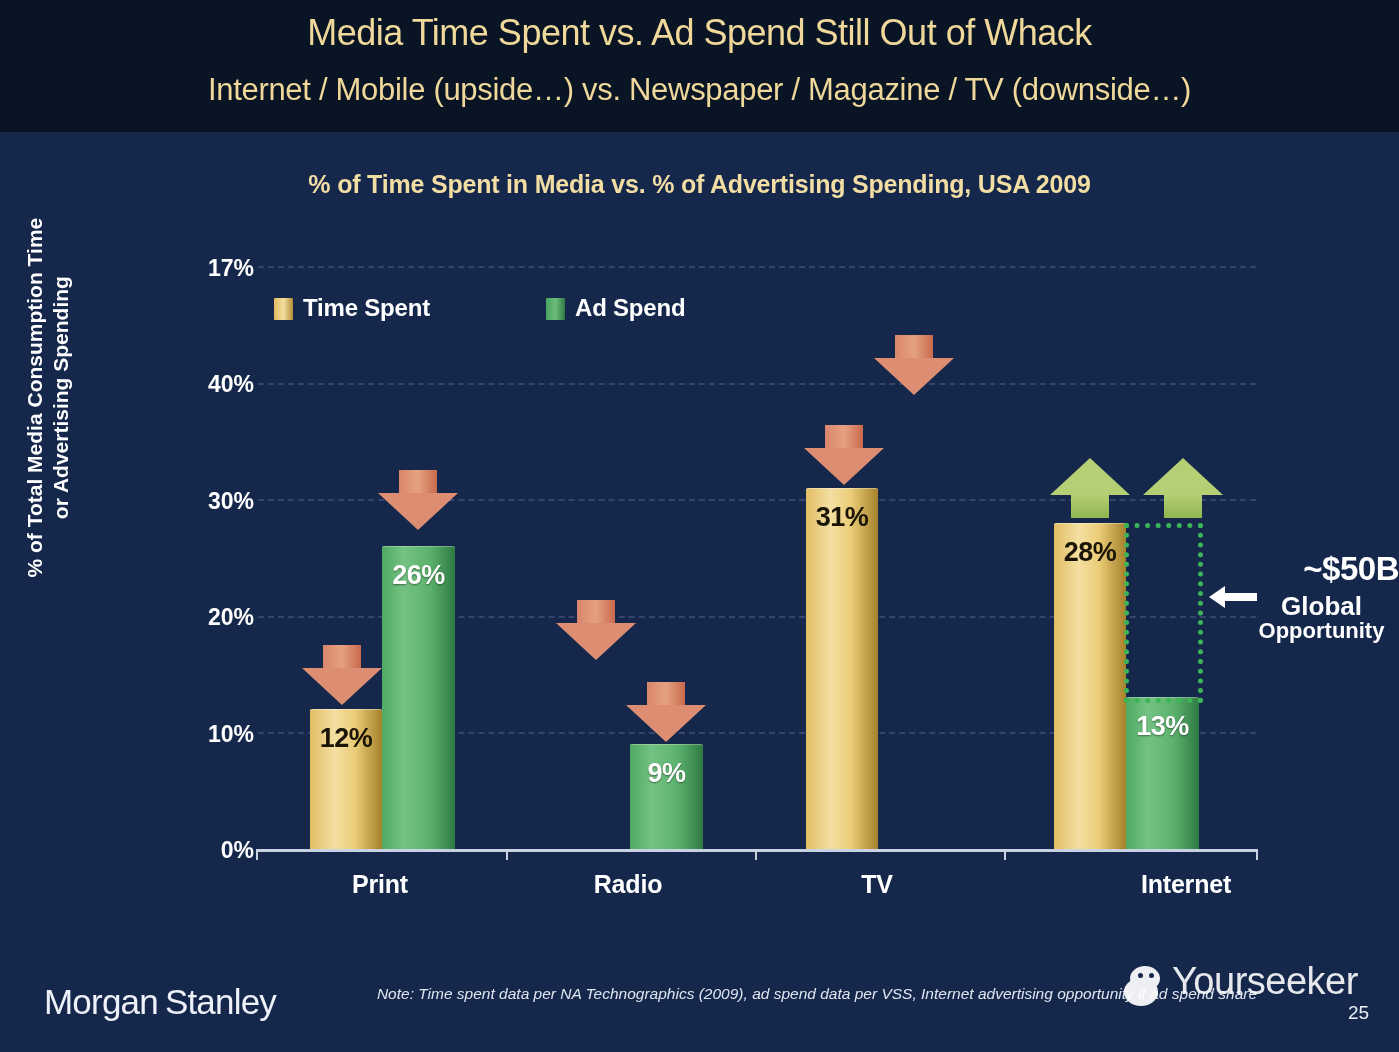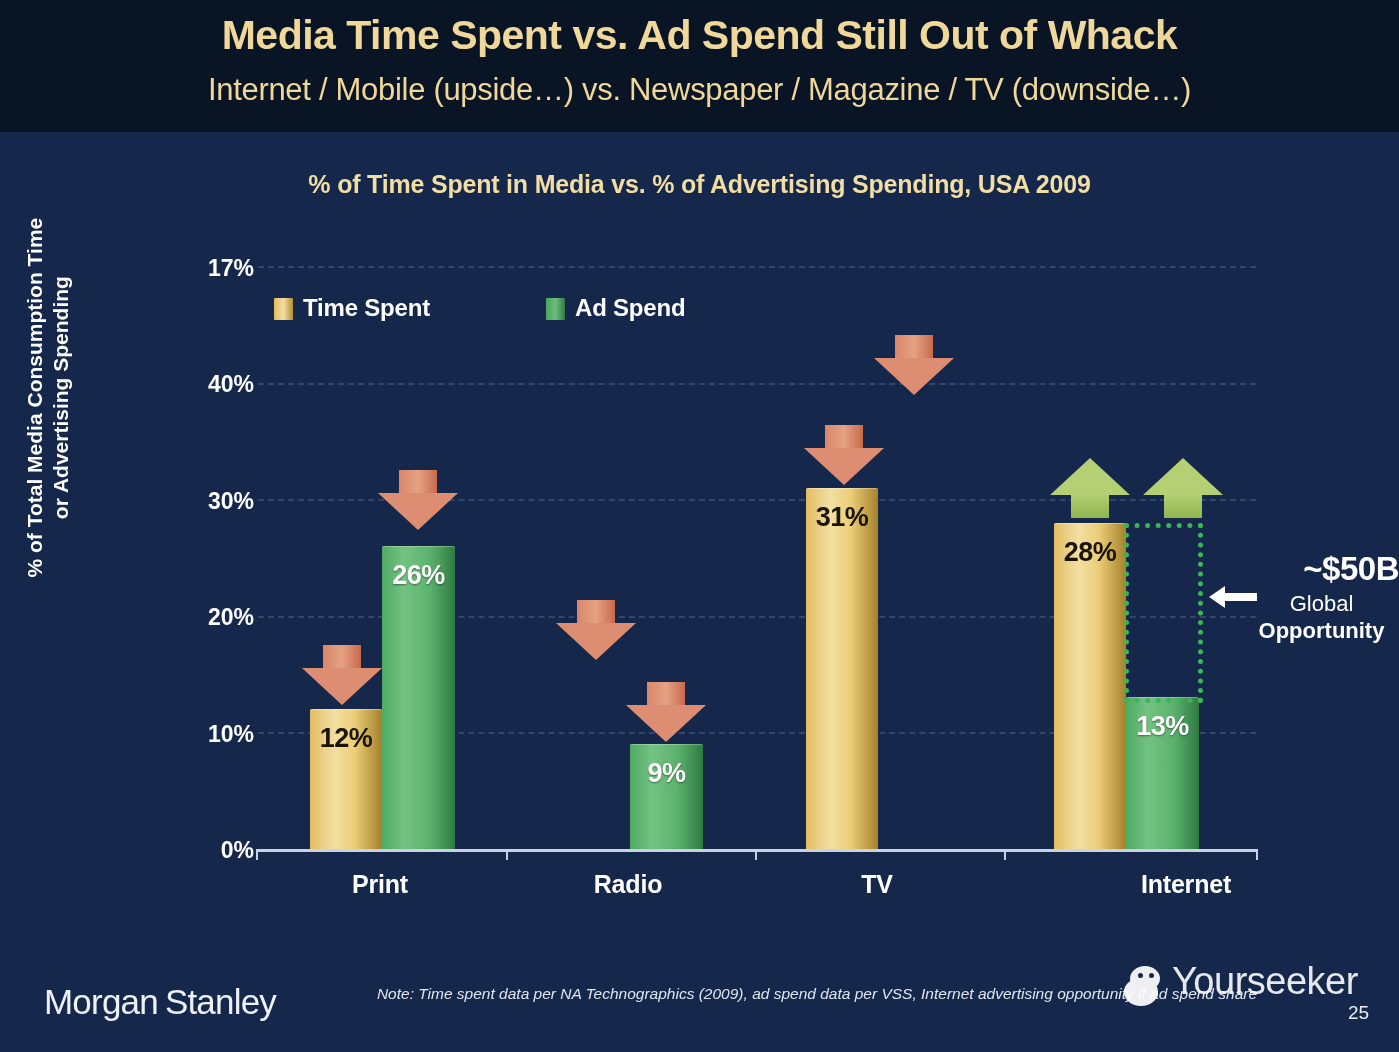--- a/index.html
+++ b/index.html
@@ -10,21 +10,21 @@
     position:relative;
   }
 
   
   #header-band{
     position:absolute; left:0; top:0; width:1399px; height:132px;
     background:#091425;
   }
   #slide-title{
     position:absolute; left:0; top:12px; width:1399px; text-align:center;
-    color:#efd89a; font-size:41px; font-weight:700; letter-spacing:-0.5px;
+    color:#efd89a; font-size:36px; font-weight:400; letter-spacing:-0.5px;
     white-space:nowrap;
   }
   #slide-subtitle{
     position:absolute; left:0; top:72px; width:1399px; text-align:center;
     color:#efd89a; font-size:31px; font-weight:400; letter-spacing:-0.3px;
     white-space:nowrap;
   }
 
   
   #chart-title{
@@ -141,21 +141,21 @@
     border-bottom:11px solid transparent;
     border-right:16px solid #ffffff;
   }
   #callout-amount{
     position:absolute; left:1244px; top:550px; width:155px;
     color:#ffffff; font-size:33px; font-weight:bold; text-align:right;
     letter-spacing:-0.5px;
   }
   #callout-line1{
     position:absolute; left:1244px; top:591px; width:155px;
-    color:#ffffff; font-size:22px; font-weight:normal; text-align:center;
+    color:#ffffff; font-size:26px; font-weight:bold; text-align:center;
   }
   #callout-line2{
     position:absolute; left:1239px; top:618px; width:165px;
     color:#ffffff; font-size:22px; font-weight:bold; text-align:center;
   }
 
   
   #ms-logo{
     position:absolute; left:44px; top:982px;
     color:#eef2f8; font-size:35px; font-weight:400; letter-spacing:-0.8px;

